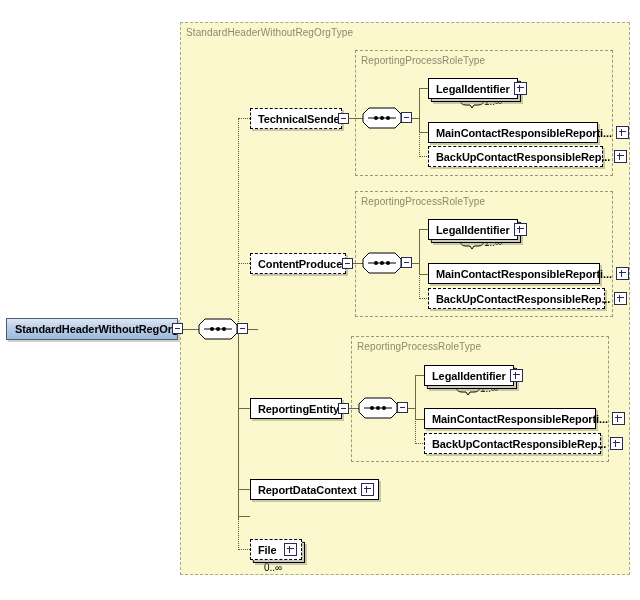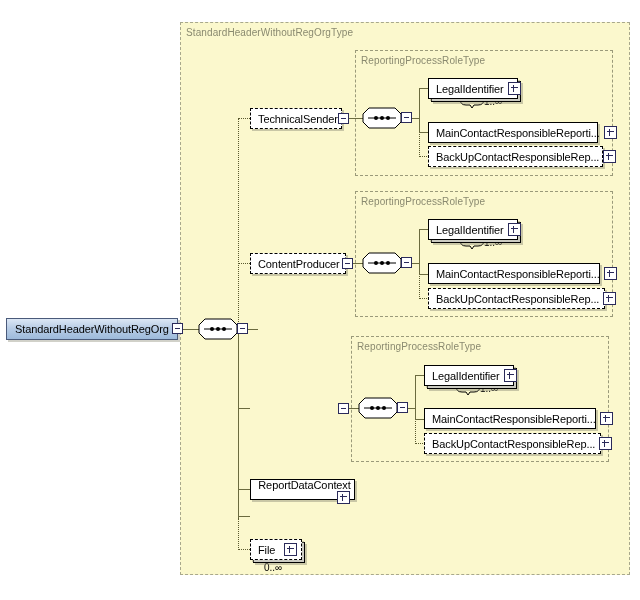--- a/index.html
+++ b/index.html
@@ -65,21 +65,21 @@
     background: #ffffff;
     border: 1px solid #000000;
     box-sizing: border-box;
     box-shadow: 2px 2px 0 rgba(140,140,120,0.45);
     z-index: -1;
   }
   .node-label {
     position: relative;
     z-index: 2;
     font-size: 11px;
-    font-weight: normal;
+    font-weight: bold;
     color: #000000;
     padding-left: 8px;
     padding-right: 4px;
     white-space: nowrap;
     letter-spacing: -0.1px;
   }
   
   .plusbox {
     position: relative;
     z-index: 2;
@@ -303,20 +303,24 @@
     <span class="node-label">MainContactResponsibleReporti...</span>
     <span class="plusbox"></span>
   </div>
 
   <div class="node optional" style="left:428px; top:288px; width:177px;">
     <div class="node-body"></div>
     <span class="node-label">BackUpContactResponsibleRep...</span>
     <span class="plusbox"></span>
   </div>
 
+  <div class="node" style="left:250px; top:398px; width:92px;">
+    <div class="node-body"></div>
+    <span class="node-label">ReportingEntity</span>
+  </div>
   <div class="minusbox" style="left:338px; top:403px;"></div>
   <div class="ln h-solid" style="left:349px; top:408px; width:12px;"></div>
 
   <div class="seq" style="left:358px; top:397px;">
     <svg width="40" height="22" viewBox="0 0 40 22">
       <path d="M7,1 L33,1 L39,7 L39,15 L33,21 L7,21 L1,15 L1,7 Z" fill="#ffffff" stroke="#000000" stroke-width="1"></path>
       <line x1="6" y1="11" x2="34" y2="11" stroke="#000000" stroke-width="1"></line>
       <circle cx="14" cy="11" r="2" fill="#000000"></circle>
       <circle cx="20" cy="11" r="2" fill="#000000"></circle>
       <circle cx="26" cy="11" r="2" fill="#000000"></circle>
@@ -349,21 +353,21 @@
     <span class="node-label">MainContactResponsibleReporti...</span>
     <span class="plusbox"></span>
   </div>
 
   <div class="node optional" style="left:424px; top:433px; width:177px;">
     <div class="node-body"></div>
     <span class="node-label">BackUpContactResponsibleRep...</span>
     <span class="plusbox"></span>
   </div>
 
-  <div class="node" style="left:250px; top:479px; width:105px;flex-direction:column;">
+  <div class="node" style="left:250px; top:479px; width:129px;">
     <div class="node-body"></div>
     <span class="node-label">ReportDataContext</span>
     <span class="plusbox"></span>
   </div>
 
 
   <div class="node optional repeat" style="left:250px; top:539px; width:52px;">
     <div class="node-stack"></div>
     <div class="node-body"></div>
     <span class="node-label">File</span>

